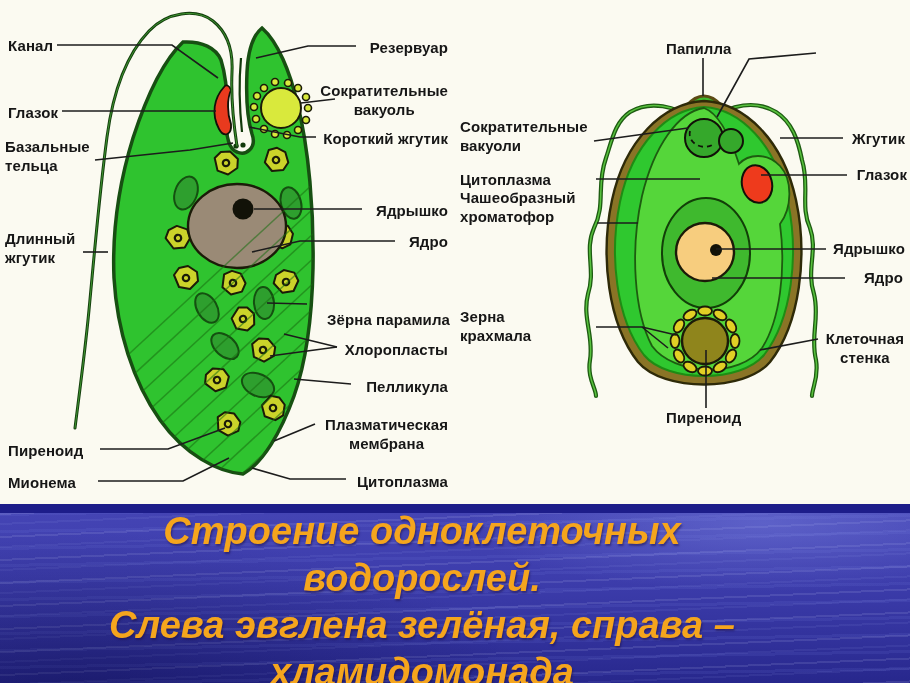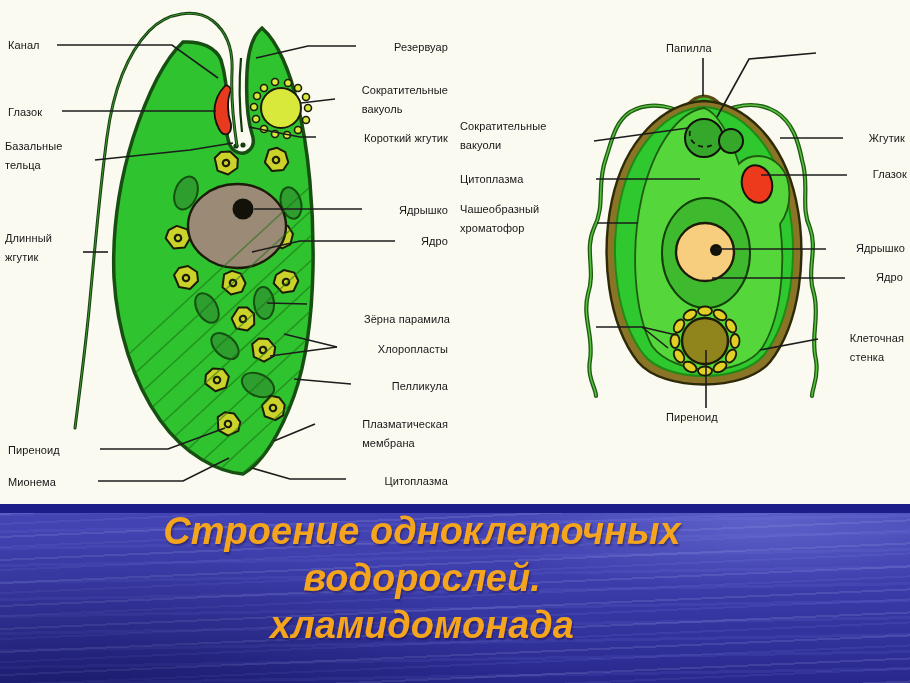--- a/index.html
+++ b/index.html
@@ -1,21 +1,21 @@
 <!DOCTYPE html>
 <html><head>
 <meta charset="utf-8">
 <style>
   html,body{margin:0;padding:0;background:#888;}
   .stage{position:relative;width:910px;height:683px;background:#FBFAF1;overflow:hidden;
          font-family:"Liberation Sans","DejaVu Sans",sans-serif;}
   .canvas{position:absolute;left:0;top:0;z-index:1;}
-  .lb{position:absolute;font-size:11px;line-height:19px;color:#161616;
-      white-space:pre-line;z-index:5;letter-spacing:.1px;}
-  .tr{text-align:left;}
+  .lb{position:absolute;font-size:15px;line-height:19px;color:#161616;
+      white-space:pre-line;z-index:5;letter-spacing:.1px;font-weight:bold;}
+  .tr{text-align:center;}
   .ldr{fill:none;stroke:#1c1c1c;stroke-width:1.6;}
   .sep{position:absolute;left:0;top:504px;width:910px;height:9px;background:#1d1d8a;z-index:2;}
   .water{position:absolute;left:0;top:513px;width:910px;height:170px;z-index:2;
     background:
       radial-gradient(ellipse 480px 110px at 84% 6%, rgba(135,145,235,.38), rgba(135,145,235,0) 62%),
       radial-gradient(ellipse 650px 230px at 8% 105%, rgba(8,8,60,.38), rgba(8,8,60,0) 70%),
       repeating-linear-gradient(177.5deg, rgba(205,210,248,.13) 0 2px, rgba(205,210,248,0) 2px 10px,
         rgba(160,170,240,.09) 10px 12px, rgba(160,170,240,0) 12px 23px),
       repeating-linear-gradient(179deg, rgba(120,130,225,.12) 0 3px, rgba(120,130,225,0) 3px 17px),
       linear-gradient(180deg,#4444b4 0%,#3d3dac 38%,#32329c 74%,#27278c 100%);}
@@ -209,32 +209,35 @@
 <div class="lb tr" style="right:460px;top:310px">Зёрна парамила</div>
 <div class="lb tr" style="right:462px;top:340px">Хлоропласты</div>
 <div class="lb tr" style="right:462px;top:377px">Пелликула</div>
 <div class="lb tr" style="right:462px;top:415px">Плазматическая
 мембрана</div>
 <div class="lb tr" style="right:462px;top:472px">Цитоплазма</div>
 
 <div class="lb" style="left:460px;top:117px">Сократительные
 вакуоли</div>
 <div class="lb" style="left:460px;top:170px">Цитоплазма</div>
-<div class="lb" style="left:460px;top:200px">Чашеобразный
+<div class="lb" style="left:460px;top:188px">Чашеобразный
 хроматофор</div>
+<div class="lb" style="left:460px;top:307px">Зерна
+крахмала</div>
 
 <div class="lb" style="left:666px;top:39px">Папилла</div>
 <div class="lb tr" style="right:5px;top:129px">Жгутик</div>
 <div class="lb tr" style="right:3px;top:165px">Глазок</div>
 <div class="lb tr" style="right:5px;top:239px">Ядрышко</div>
 <div class="lb tr" style="right:7px;top:268px">Ядро</div>
 <div class="lb tr" style="right:6px;top:329px">Клеточная
 стенка</div>
 <div class="lb" style="left:666px;top:408px">Пиреноид</div>
 
 <div class="sep"></div>
 <div class="water"></div>
 <div class="caption">
   <div>Строение одноклеточных водорослей.</div>
+  <div>Слева эвглена зелёная, справа –</div>
   <div>хламидомонада</div>
 </div>
 
 </div>
 
 </body></html>

